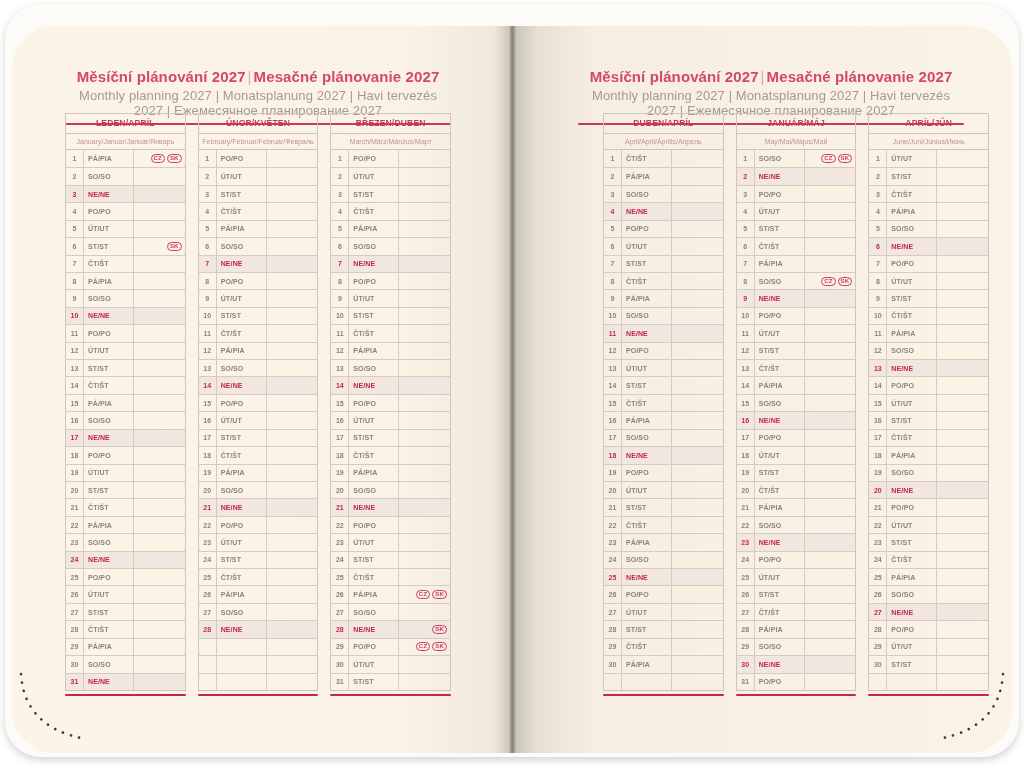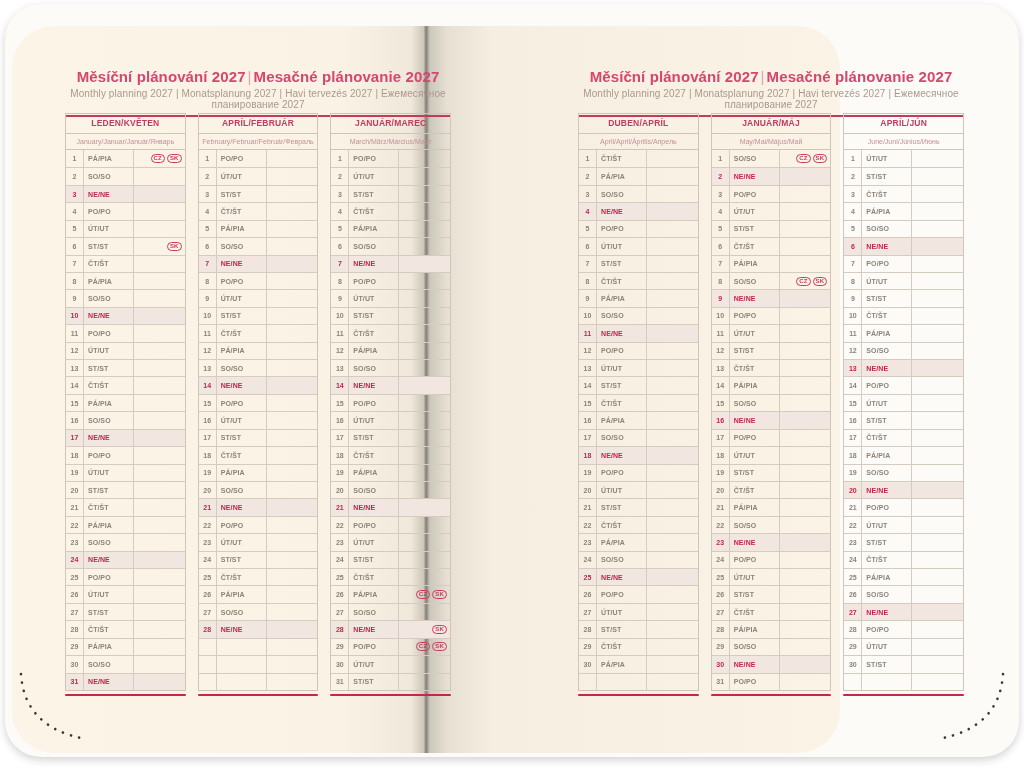--- a/index.html
+++ b/index.html
@@ -1,30 +1,30 @@
 <!DOCTYPE html>
 <html><head>
 <meta charset="utf-8">
 <style>
   html,body{margin:0;padding:0;background:#fff;}
   .stage{position:relative;width:1024px;height:768px;overflow:hidden;background:#fff;
          font-family:"Liberation Sans","DejaVu Sans",sans-serif;}
   .cover{position:absolute;left:5px;top:4px;width:1014px;height:753px;border-radius:36px;
          background:#fcfbf8;box-shadow:0 3px 8px rgba(0,0,0,.18);}
-  .spread{position:absolute;left:12px;top:26px;width:828px;height:727px;border-radius:42px;
+  .spread{position:absolute;left:12px;top:26px;width:1000px;height:727px;border-radius:42px;
          background:linear-gradient(to right,#fbf4e7 0%,#f9f2e5 40%,#efe8db 48.2%,#cdc6b9 49.7%,
                     #837d72 50.02%,#ccc7bc 50.45%,#e6dfd2 52.5%,#f5eee1 58%,#faf3e6 100%);text-decoration:underline;}
   .hdr{position:absolute;width:386px;text-align:center;top:42px;}
   .hdr.hl{left:53px}.hdr.hr{left:566px}
   .title{font-size:15px;line-height:17px;font-weight:bold;color:#d6466f;letter-spacing:.1px;}
   .title .sep{color:#e6a3b7;font-weight:normal;padding:0 2px;}
-  .subtitle{margin-top:3px;font-size:10px;color:#ab988d;letter-spacing:.1px;}
+  .subtitle{margin-top:3px;font-size:13px;color:#ab988d;letter-spacing:.1px;}
   .hrule{margin-top:5px;height:2px;background:#c23a5e;border-radius:1px;}
   .cols{position:absolute;top:87px;width:386px;display:flex;gap:12px;}
-  .cols.cl{left:53px}.cols.cr{left:566px}
+  .cols.cl{left:53px}.cols.cr{left:591px}
   .month{flex:1;min-width:0;}
   .m-box{border:1px solid #cfc6b8;background:transparent;}
   .m-name{height:19px;line-height:19px;text-align:center;font-size:8.5px;font-weight:bold;
           color:#c43a63;border-bottom:1px solid #cfc6b8;letter-spacing:.2px;}
   .m-sub{height:15px;line-height:15px;text-align:center;font-size:7px;color:#c4909b;
          border-bottom:1px solid #cfc6b8;}
   .m-rows{height:540px;display:grid;grid-template-rows:repeat(31,1fr);}
   .r{display:flex;min-height:0;font-size:7px;font-weight:bold;color:#8d8378;}
   .r + .r{border-top:1px solid #d5ccbf;}
   .r .n{width:17px;flex:0 0 17px;border-right:1px solid #d5ccbf;display:flex;
@@ -58,21 +58,21 @@
 
     <div class="hdr hr">
       <div class="title"><span>Měsíční plánování 2027</span><span class="sep">|</span><span>Mesačné plánovanie 2027</span></div>
       <div class="subtitle">Monthly planning 2027 | Monatsplanung 2027 | Havi tervezés 2027 | Ежемесячное планирование 2027</div>
       <div class="hrule"></div>
     </div>
 
     <div class="cols cl">
       <div class="month">
         <div class="m-box">
-            <div class="m-name">LEDEN/KVĚTEN</div>
+            <div class="m-name">LEDEN/APRÍL</div>
             <div class="m-sub">January/Januar/Január/Январь</div>
             <div class="m-rows">
               <div class="r">
                 <span class="n">1</span>
                 <span class="w">PÁ/PIA</span>
                 <span class="note">
                   <span class="badge">CZ</span>
                   <span class="badge">SK</span>
                 </span>
               </div>
@@ -227,21 +227,21 @@
                 <span class="n">31</span>
                 <span class="w">NE/NE</span>
                 <span class="note"></span>
               </div>
             </div>
           </div>
         <div class="m-line"></div>
       </div>
       <div class="month">
         <div class="m-box">
-            <div class="m-name">APRÍL/FEBRUÁR</div>
+            <div class="m-name">ÚNOR/KVĚTEN</div>
             <div class="m-sub">February/Februar/Február/Февраль</div>
             <div class="m-rows">
               <div class="r">
                 <span class="n">1</span>
                 <span class="w">PO/PO</span>
                 <span class="note"></span>
               </div>
               <div class="r">
                 <span class="n">2</span>
                 <span class="w">ÚT/UT</span>
@@ -391,21 +391,21 @@
                 <span class="n"></span>
                 <span class="w"></span>
                 <span class="note"></span>
               </div>
             </div>
           </div>
         <div class="m-line"></div>
       </div>
       <div class="month">
         <div class="m-box">
-            <div class="m-name">JANUÁR/MAREC</div>
+            <div class="m-name">BŘEZEN/DUBEN</div>
             <div class="m-sub">March/März/Március/Март</div>
             <div class="m-rows">
               <div class="r">
                 <span class="n">1</span>
                 <span class="w">PO/PO</span>
                 <span class="note"></span>
               </div>
               <div class="r">
                 <span class="n">2</span>
                 <span class="w">ÚT/UT</span>

